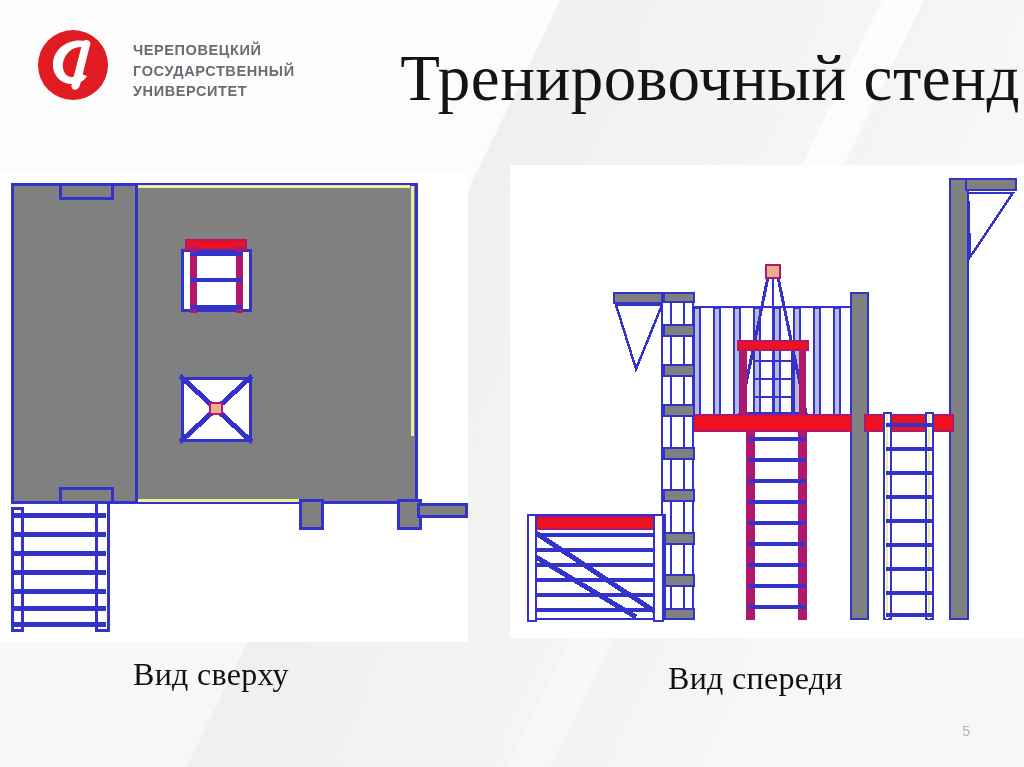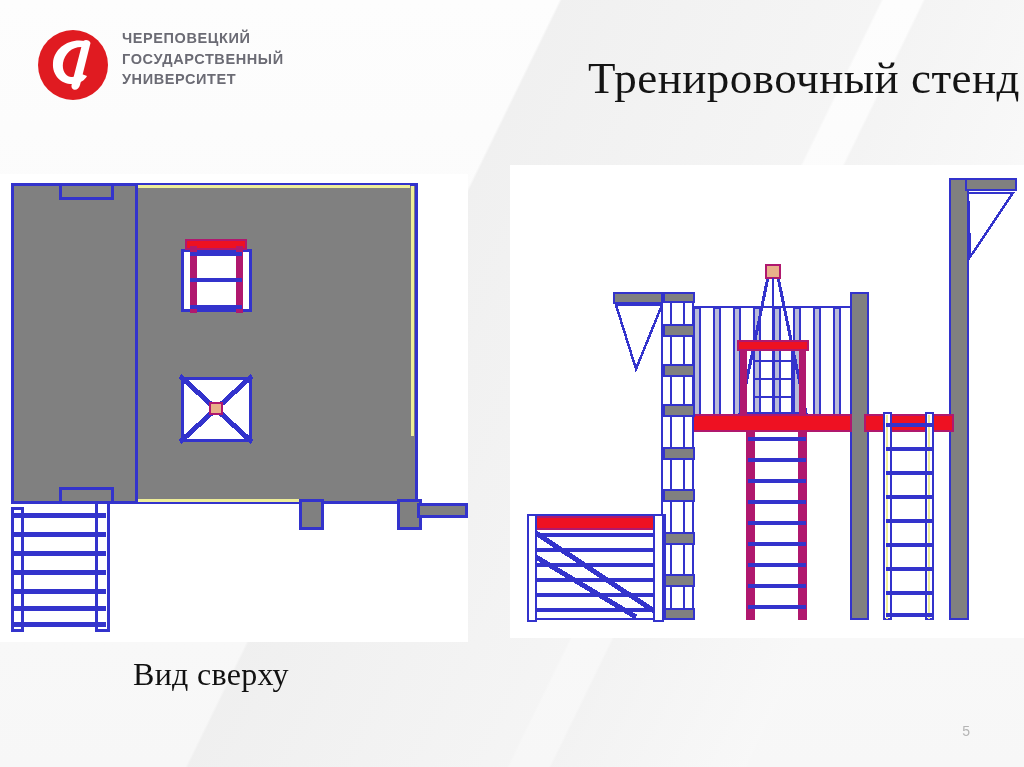--- a/index.html
+++ b/index.html
@@ -11,31 +11,31 @@
   }
   #slide{
     position:absolute;inset:0;
     background:
       linear-gradient(116deg, rgba(255,255,255,0) 0%, rgba(255,255,255,0) 40%, rgba(238,238,238,.85) 40.2%, rgba(244,244,244,.9) 63%, rgba(255,255,255,0) 63.2%, rgba(255,255,255,0) 100%),
       linear-gradient(116deg, rgba(255,255,255,0) 0%, rgba(255,255,255,0) 66%, rgba(241,241,241,.75) 66.2%, rgba(248,248,248,.8) 80%, rgba(255,255,255,0) 80.2%, rgba(255,255,255,0) 100%),
       linear-gradient(180deg,#fdfdfd 0%,#f7f7f7 100%);
   }
 
   
-  .logo-wrap{position:absolute;left:36px;top:28px;display:flex;align-items:flex-start;gap:12px;}
+  .logo-wrap{position:absolute;left:36px;top:28px;display:flex;align-items:flex-end;gap:23px;}
   .logo-mark{width:74px;height:74px;flex:0 0 auto;}
   .logo-text{
     font-family:"Liberation Sans",sans-serif;
     font-size:14.5px;font-weight:bold;letter-spacing:.6px;
     color:#6b6b74;line-height:1.42;white-space:pre-line;
   }
   .title{
     position:absolute;left:330px;top:34px;width:690px;height:88px;
     display:flex;align-items:center;justify-content:flex-end;
-    font-size:45px;color:#141414;letter-spacing:.5px;
+    font-size:65px;color:#141414;letter-spacing:.5px;
     white-space:nowrap;
   }
 
   
   .panel{position:absolute;background:#ffffff;}
   #panel-top{left:0px;top:174px;width:468px;height:468px;}
   #panel-front{left:510px;top:165px;width:514px;height:473px;}
   .panel svg{display:block;width:100%;height:100%;}
 
   .caption{
@@ -222,16 +222,17 @@
         <line x1="26" y1="368" x2="150" y2="450" stroke="#3333cc" stroke-width="5"></line>
         <line x1="26" y1="392" x2="126" y2="452" stroke="#3333cc" stroke-width="5"></line>
 
         <rect x="18" y="350" width="8" height="106" fill="#ffffff" stroke="#3333cc" stroke-width="2.5"></rect>
         <rect x="144" y="350" width="9" height="106" fill="#ffffff" stroke="#3333cc" stroke-width="2.5"></rect>
       </g>
     </svg>
   </div>
 
   <div class="caption" id="cap-top">Вид сверху</div>
+  <div class="caption" id="cap-front">Вид спереди</div>
 
   <div class="page-num">5</div>
 
 </div>
 
 </body></html>

